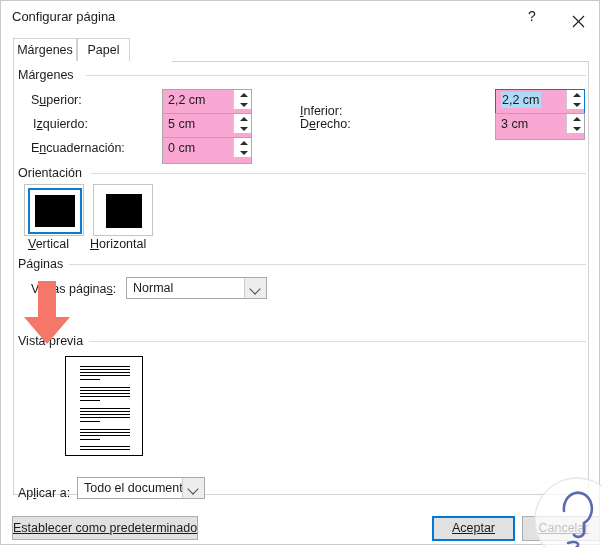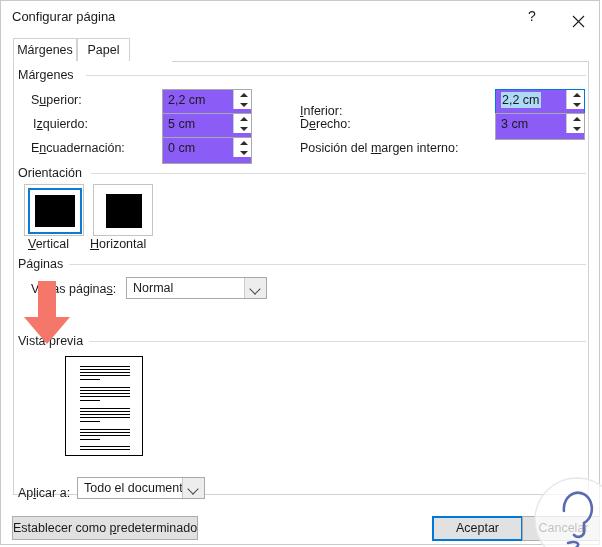--- a/index.html
+++ b/index.html
@@ -138,21 +138,21 @@
     white-space: nowrap;
   }
   .lbl u { text-decoration: underline; }
 
   
   .spin {
     position: absolute;
     height: 27px;
     box-sizing: border-box;
     border: 1px solid #a9a9a9;
-    background: #8b5cf6;
+    background: #f9a8d4;
   }
   .spin.focused {
     border: 1px solid #0078d7;
   }
   .spin .val {
     position: absolute;
     left: 5px; top: 2px;
     font-size: 12.5px;
     color: #1b1b1b;
     line-height: 16px;
@@ -280,20 +280,21 @@
     box-sizing: border-box;
     background: #e1e1e1;
     border: 1px solid #adadad;
     font-family: "Liberation Sans", sans-serif;
     font-size: 12.5px;
     color: #1b1b1b;
     text-align: center;
     cursor: default;
     padding: 0;
     white-space: nowrap;
+    text-decoration: underline;
   }
   .btn.default {
     background: #e1e1e1;
     border: 2px solid #0078d7;
   }
   .btn u { text-decoration: underline; }
 
   
   .arrow-anno {
     position: absolute;
@@ -408,21 +409,20 @@
       <span class="up">
           <i class="tri u"></i>
         </span>
       <span class="sep"></span>
       <span class="dn">
           <i class="tri d"></i>
         </span>
     </span>
   </div>
 
-  <div class="lbl" style="left:299px; top:140px;">Posición del <u>m</u>argen interno:</div>
 
   <div class="grouphdr" style="left:17px; top:165px;">Orientación</div>
   <div class="groupline" style="left:90px; top:172px; width:495px;"></div>
 
   <div class="orient-tile sel" style="left:23px;">
     <span class="orient-inner-sel"></span>
     <span class="orient-page" style="left:10px; top:10px; width:40px; height:32px;"></span>
   </div>
   <div class="orient-lbl" style="left:27px;"><u>V</u>ertical</div>
 
@@ -477,21 +477,21 @@
   <div class="lbl" style="left:17px; top:485px;">Ap<u>l</u>icar a:</div>
   <div class="combo" style="left:76px; top:476px; width:128px;">
     <span class="cval">Todo el documento</span>
     <span class="cbtn">
         <i class="chev"></i>
       </span>
   </div>
 
   <div class="btn" style="left:11px; top:515px; width:186px; height:24px; line-height:22px;">Establecer como <u>p</u>redeterminado</div>
 
-  <div class="btn default" style="left:431px; top:515px; width:91px; height:25px; line-height:21px;">Aceptar</div>
+  <div class="btn default" style="left:431px; top:515px; width:83px; height:25px; line-height:21px;">Aceptar</div>
 
   <div class="btn" style="left:521px; top:515px; width:83px; height:25px; line-height:23px;">Cancelar</div>
 
 </div>
 
 <svg class="arrow-anno" viewBox="0 0 60 64">
   <path d="M16 0 L34 0 L34 36 L48 36 L25 63 L2 36 L16 36 Z" fill="#f4776a"></path>
 </svg>
 
 <svg class="watermark" viewBox="0 0 86 86">

